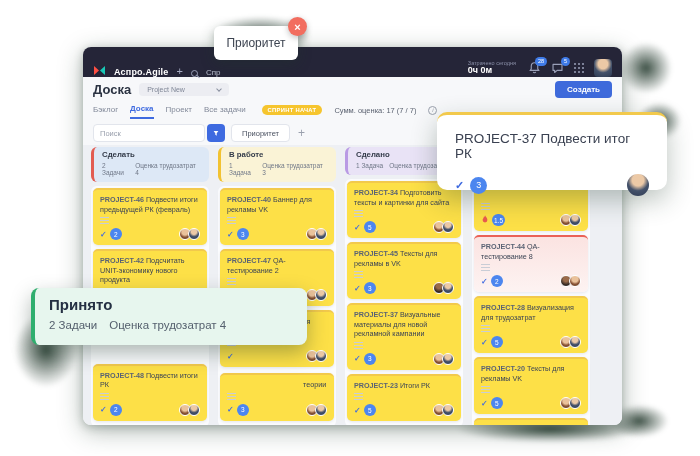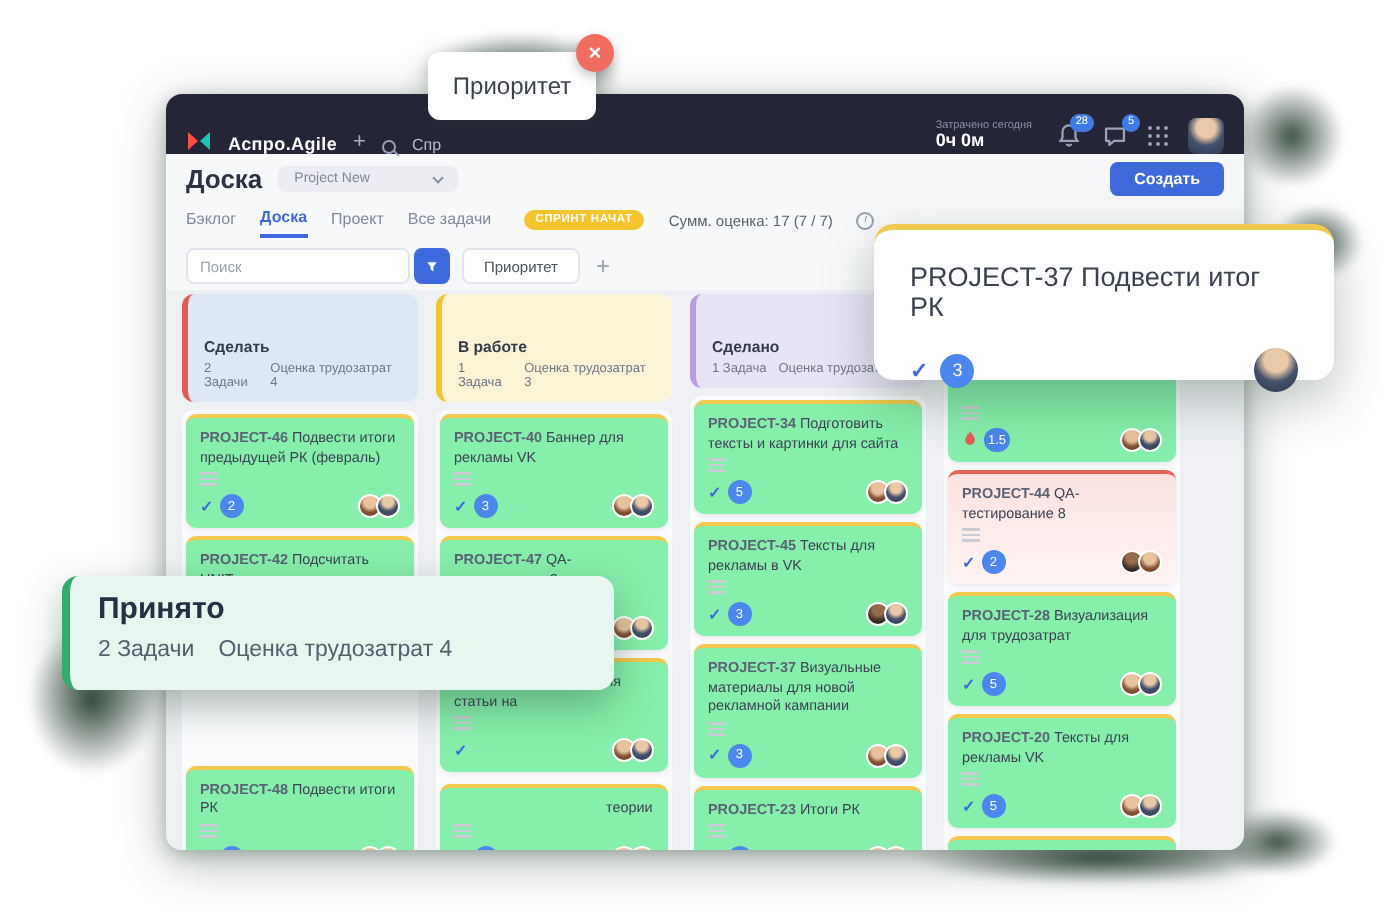--- a/index.html
+++ b/index.html
@@ -68,30 +68,30 @@
   .funnel-btn{width:18px;height:18px;background:#3e6ae0;border-radius:4px;border:none;
               display:flex;align-items:center;justify-content:center;margin-left:-4px;}
   .prio-btn{height:18px;padding:0 10px;border:1px solid #e2e5ec;border-radius:4px;background:#fff;
             font-size:7.5px;color:#4a5160;}
   .add-btn{color:#9aa0ad;font-size:12px;background:none;border:none;line-height:1;padding:0 2px;}
 
   
   .board{position:absolute;left:0;top:98px;right:0;bottom:0;background:#eef0f4;
          border-radius:0 0 8px 8px;padding:2px 0 0 8px;display:flex;gap:9px;overflow:hidden;}
   .col{width:118px;display:flex;flex-direction:column;}
-  .colhead{border-radius:6px;padding:22px 8px 6px;margin-bottom:4px;border-left:3px solid transparent;}
+  .colhead{border-radius:6px;padding:3px 8px 6px;margin-bottom:4px;border-left:3px solid transparent;}
   .col1 .colhead{background:#dde8f6;border-left-color:#e25c52;}
   .col2 .colhead{background:#faf3d6;border-left-color:#f2c231;}
   .col3 .colhead{background:#e9e3f6;border-left-color:#b99ae4;}
   .col4 .colhead{background:#e7e9f0;border-left-color:#f2c231;min-height:31px;}
   .colname{font-size:7.8px;font-weight:700;color:#333b49;}
   .colmeta{font-size:6.5px;color:#6f7787;margin-top:3px;display:flex;gap:6px;}
   .colbody{background:#fbfcfe;border-radius:6px;padding:2px;flex:1;}
 
-  .card{background:#86efac;border-radius:5px;border-top:2px solid #f2c94c;
+  .card{background:#fde047;border-radius:5px;border-top:2px solid #f2c94c;
         box-shadow:0 1px 3px rgba(40,50,80,.10);padding:5px 7px;margin-bottom:4px;}
   .card.hl{background:linear-gradient(180deg,#fbe3e1,#fdf3f2);border-top-color:#ea6257;}
   .ctitle{font-size:7.2px;line-height:9.5px;color:#3c4454;}
   .ctitle .cid{color:#5a6374;font-weight:700;margin-right:2px;}
   .ctitle.frag{padding-left:76px;}
   .peek .ctitle{min-height:9px;}
   .dico{width:9px;height:7px;margin:3px 0 4px;
         background:linear-gradient(#c9cdd6 0 1.3px,transparent 1.3px 2.8px,#c9cdd6 2.8px 4.1px,
         transparent 4.1px 5.6px,#c9cdd6 5.6px 6.9px,transparent 6.9px);}
   .cfoot{display:flex;align-items:center;}

